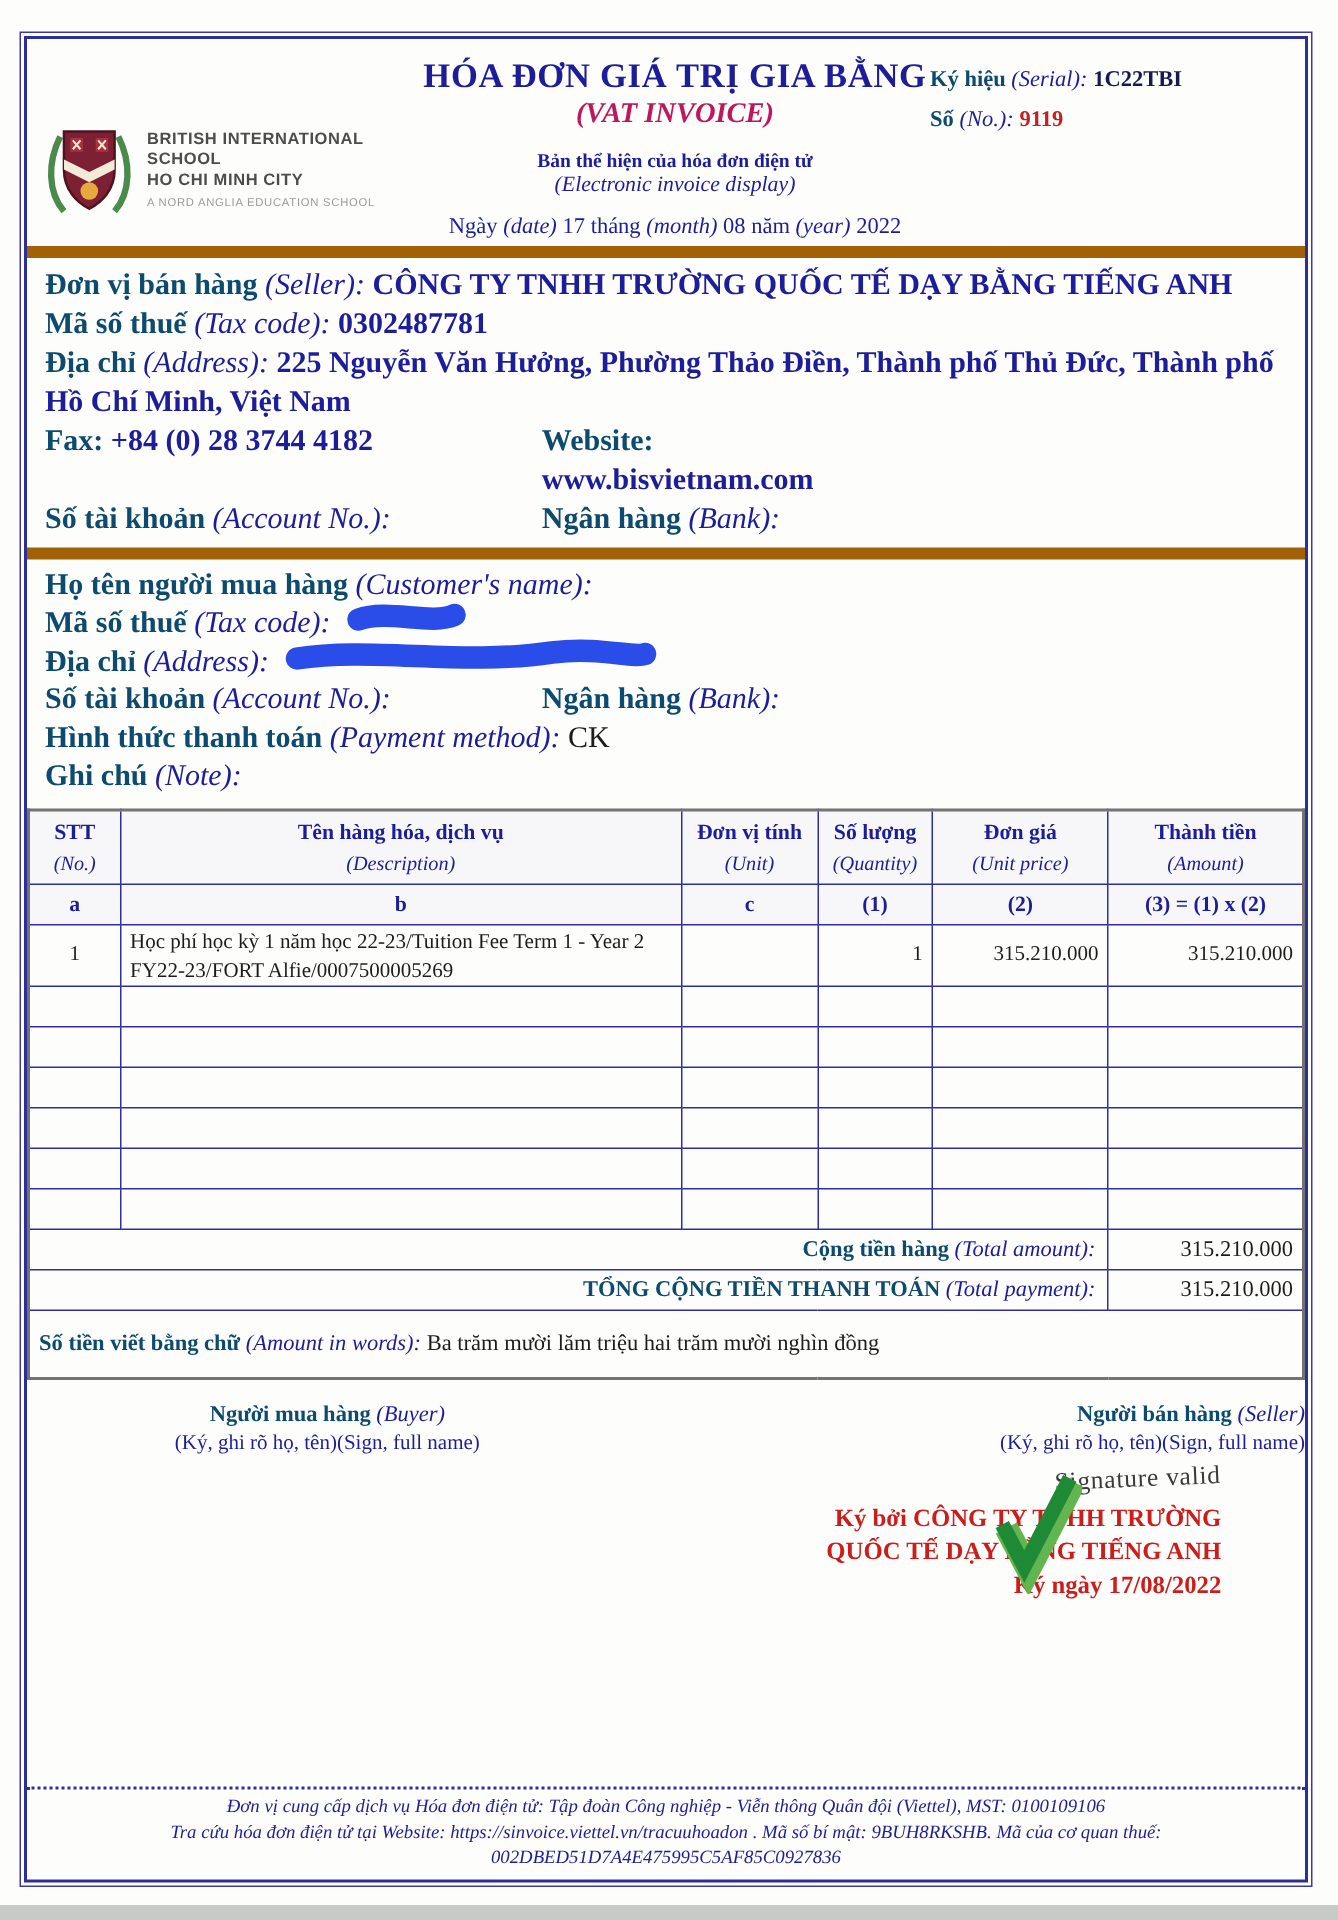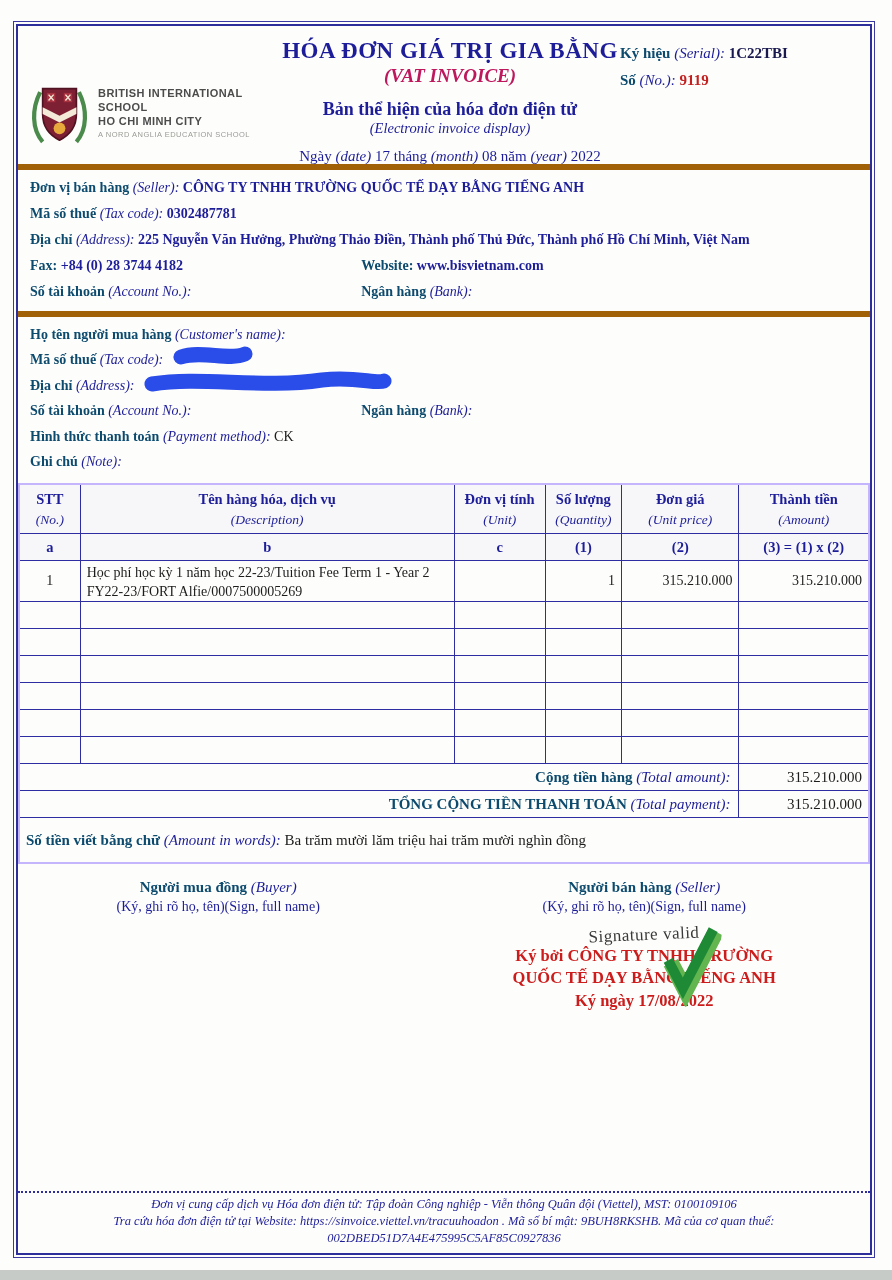--- a/index.html
+++ b/index.html
@@ -16,38 +16,38 @@
 
   
   .header-section{display:grid;grid-template-columns:250px 1fr 242px;padding:2px 8px 0 12px;height:138px;box-sizing:border-box;}
   .logo-block{display:flex;align-items:center;gap:9px;margin-top:34px;}
   .logo-text{font-family:"Liberation Sans","DejaVu Sans",sans-serif;color:#4c4c4c;line-height:1.25;}
   .logo-l1,.logo-l2{font-size:11px;font-weight:bold;letter-spacing:.4px;}
   .logo-l3{font-size:7.5px;color:#9a9a96;letter-spacing:.5px;margin-top:2px;}
   .title-block{text-align:center;padding-top:10px;}
   .inv-title{font-size:23px;font-weight:bold;color:#1d1d99;letter-spacing:.5px;}
   .inv-sub{font-size:19px;font-style:italic;font-weight:bold;color:#be185d;margin-top:1px;}
-  .inv-disp-vi{font-size:18px;font-weight:bold;color:#1d1d99;margin-top:12px;}
+  .inv-disp-vi{font-size:13px;font-weight:bold;color:#1d1d99;margin-top:12px;}
   .inv-disp-en{font-size:14.5px;font-style:italic;color:#1d1d99;}
   .date-line{font-size:15px;color:#1d1d99;margin-top:11px;}
   .serial-block{padding-top:12px;font-size:15px;line-height:27px;}
   .serial-val{font-weight:bold;color:#19194f;}
   .red{color:#c42020;font-weight:bold;}
 
   
-  .info-section{border-top:6px solid #a16207;padding:5px 12px 6px 12px;font-size:14px;line-height:26px;}
+  .info-section{border-top:8px solid #a16207;padding:5px 12px 6px 12px;font-size:20px;line-height:26px;}
   .buyer-section{line-height:25.4px;padding-bottom:4px;}
   .row3{display:grid;grid-template-columns:40% 25% 35%;}
   .row2{display:grid;grid-template-columns:40% 60%;}
   .scribble{display:inline-block;vertical-align:middle;margin:-8px 0 0 4px;}
 
   
   table.items{width:100%;border-collapse:collapse;margin-top:5px;table-layout:fixed;}
   table.items td,table.items th{border:1px solid #2e2ea2;padding:0 6px;box-sizing:border-box;}
-  table.items{border:2px solid #c4b5fd;}
+  table.items{border:2px solid #737373;}
   .th-vi{font-size:14.5px;font-weight:bold;color:#1d1d99;display:block;line-height:22px;padding-top:3px;}
   .th-en{font-size:13.5px;font-style:italic;font-weight:normal;color:#1d1d99;display:block;line-height:20px;padding-bottom:3px;}
   .subhead td{text-align:center;font-weight:bold;color:#1d1d99;font-size:14.5px;height:27px;background:#f7f7fa;}
   thead th{background:#f7f7fa;text-align:center;}
   .item-row td{height:41px;vertical-align:middle;font-size:14px;}
   .cell-desc{vertical-align:top !important;padding-top:2px !important;}
   .desc-line{display:block;white-space:nowrap;line-height:19px;}
   .num{text-align:right;}
   .ctr{text-align:center;}
   .empty-row td{height:27px;}
@@ -55,21 +55,21 @@
   .tlabel{text-align:right;padding-right:8px !important;}
   .tval{text-align:right;font-size:14.5px;}
   .grand .lbl{font-size:15px;}
   .vat-left{text-align:center;}
   .words-row td{height:45px;font-size:15px;}
 
   
   .sig-section{display:flex;margin-top:15px;}
   .sig-col{text-align:center;}
   .sig-col.buyer{width:47%;}
-  .sig-col.seller{width:53%;}
+  .sig-col.seller{width:53%;text-align:right;}
   .sig-title{font-size:15px;}
   .sig-note{font-size:14px;color:#1d1d99;line-height:21px;}
   .stamp{position:relative;width:340px;margin:8px auto 0;}
   .sig-valid{font-size:17px;color:#3a3a3a;transform:rotate(-2.5deg);letter-spacing:.5px;}
   .sig-red{color:#cc1c1c;font-weight:bold;font-size:16.5px;line-height:22.5px;}
   .check{position:absolute;left:188px;top:-6px;transform:rotate(7deg);}
 
   
   .footer{margin-top:auto;border-top:2px dotted #2e2e9a;text-align:center;
           font-style:italic;color:#1d1d99;font-size:12.5px;line-height:17px;padding:3px 6px 6px;}
@@ -334,21 +334,21 @@
               <span class="en">(Amount in words):</span>
               <span class="valk">Ba trăm mười lăm triệu hai trăm mười nghìn đồng</span>
             </td>
           </tr>
         </tbody>
       </table>
 
       <div class="sig-section">
         <div class="sig-col buyer">
           <div class="sig-title">
-            <span class="lbl">Người mua đồng</span>
+            <span class="lbl">Người mua hàng</span>
             <span class="en">(Buyer)</span>
           </div>
           <div class="sig-note">(Ký, ghi rõ họ, tên)(Sign, full name)</div>
         </div>
         <div class="sig-col seller">
           <div class="sig-title">
             <span class="lbl">Người bán hàng</span>
             <span class="en">(Seller)</span>
           </div>
           <div class="sig-note">(Ký, ghi rõ họ, tên)(Sign, full name)</div>

